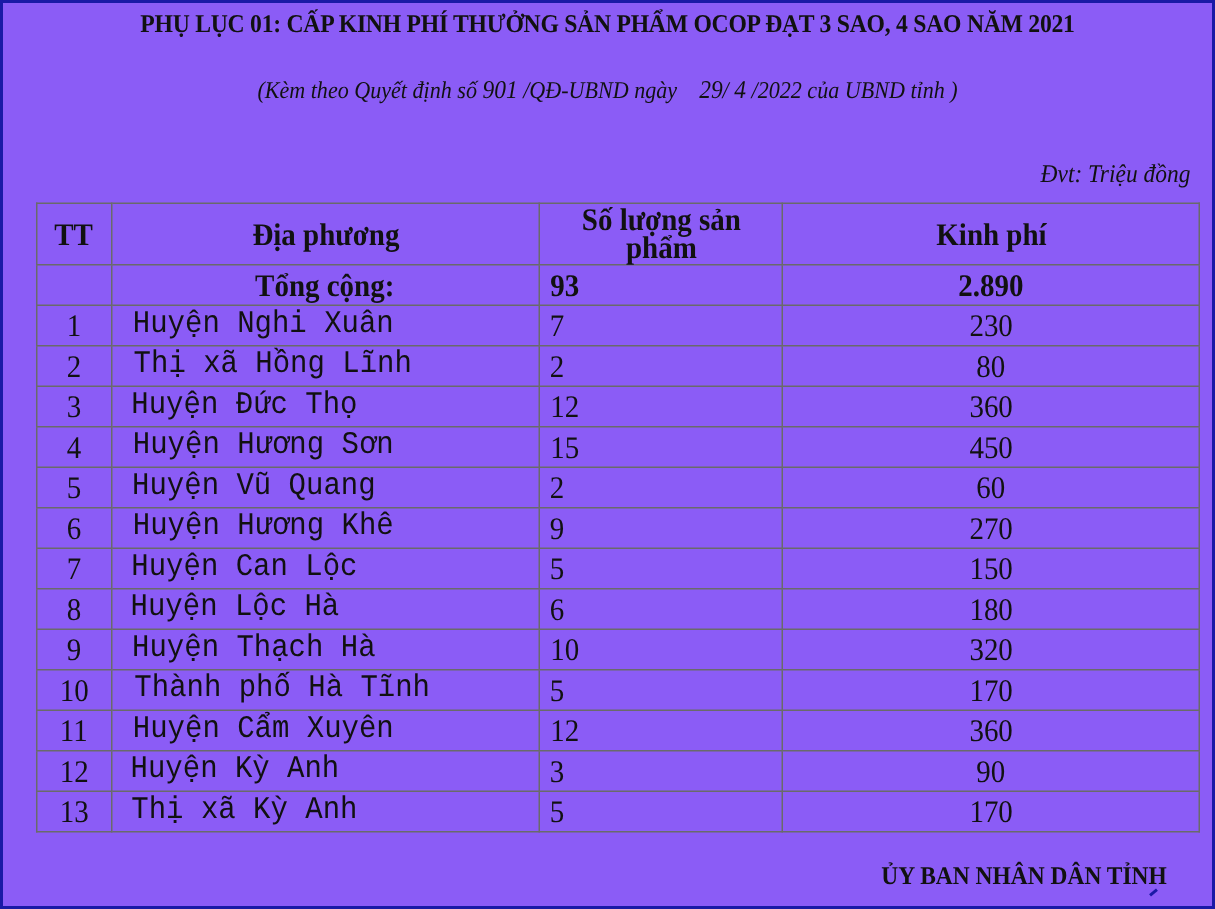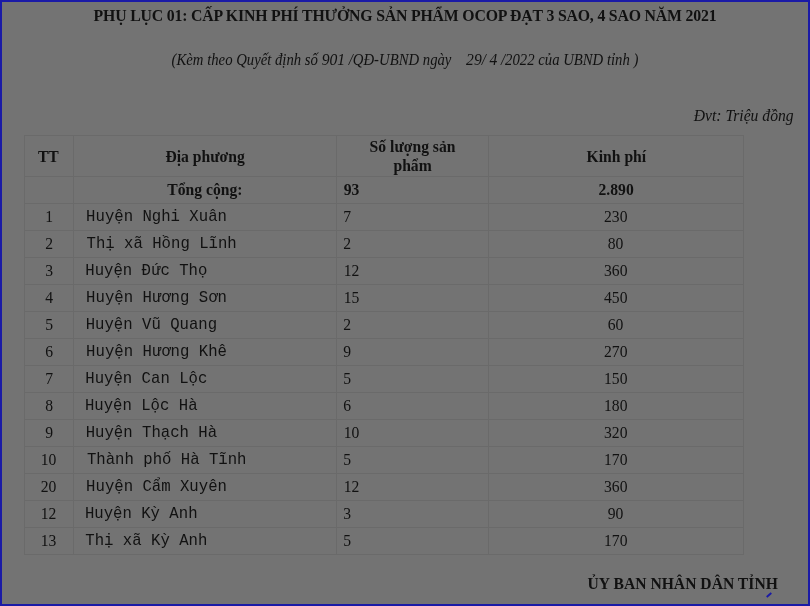--- a/index.html
+++ b/index.html
@@ -6,43 +6,43 @@
   body {
     width: 810px; height: 606px; overflow: hidden;
     background: #ffffff;
     font-family: "Liberation Serif", "DejaVu Serif", serif;
     color: #111;
   }
   .frame {
     position: absolute; left: 0; top: 0;
     width: 806px; height: 602px;
     border: 2px solid #1a1aa6;
-    background: #737373;
+    background: #8b5cf6;
     overflow: hidden;
   }
   .title {
     position: absolute; top: 4px; left: 0; width: 806px;
     text-align: center; font-weight: bold; font-size: 17px;
     letter-spacing: -0.2px; transform: scaleX(0.93); transform-origin: center;
   }
   .subtitle {
     position: absolute; top: 48px; left: 0; width: 806px;
     text-align: center; font-style: italic; font-size: 16px;
     transform: scaleX(0.92); transform-origin: center;
   }
   .subtitle .num { font-size: 17px; }
   .unit {
     position: absolute; top: 104px; right: 14px;
     font-style: italic; font-size: 17px;
     transform: scaleX(0.92); transform-origin: right;
   }
   table {
     position: absolute; top: 133px; left: 22px;
-    width: 720px; border-collapse: collapse;
-    font-size: 17px;
+    width: 776px; border-collapse: collapse;
+    font-size: 21px;
   }
   td, th {
     border: 1px solid #6a6a6a;
     padding: 0 6px; height: 26px; line-height: 26px;
   }
   th { font-weight: bold; text-align: center; line-height: 19px; height: 40px; }
   col.c1 { width: 50px; } col.c2 { width: 285px; } col.c3 { width: 163px; } col.c4 { width: 278px; }
   .tt { text-align: center; }
   .name { text-align: left; font-family: Liberation Mono, monospace; }
   .qty { text-align: left; }
@@ -148,21 +148,21 @@
           <td class="qty"><span class="sxwrap">10</span></td>
           <td class="cost"><span class="sxwrap">320</span></td>
         </tr>
         <tr>
           <td class="tt"><span class="sxwrap">10</span></td>
           <td class="name"><span class="sxwrap">Thành phố Hà Tĩnh</span></td>
           <td class="qty"><span class="sxwrap">5</span></td>
           <td class="cost"><span class="sxwrap">170</span></td>
         </tr>
         <tr>
-          <td class="tt"><span class="sxwrap">20</span></td>
+          <td class="tt"><span class="sxwrap">11</span></td>
           <td class="name"><span class="sxwrap">Huyện Cẩm Xuyên</span></td>
           <td class="qty"><span class="sxwrap">12</span></td>
           <td class="cost"><span class="sxwrap">360</span></td>
         </tr>
         <tr>
           <td class="tt"><span class="sxwrap">12</span></td>
           <td class="name"><span class="sxwrap">Huyện Kỳ Anh</span></td>
           <td class="qty"><span class="sxwrap">3</span></td>
           <td class="cost"><span class="sxwrap">90</span></td>
         </tr>

